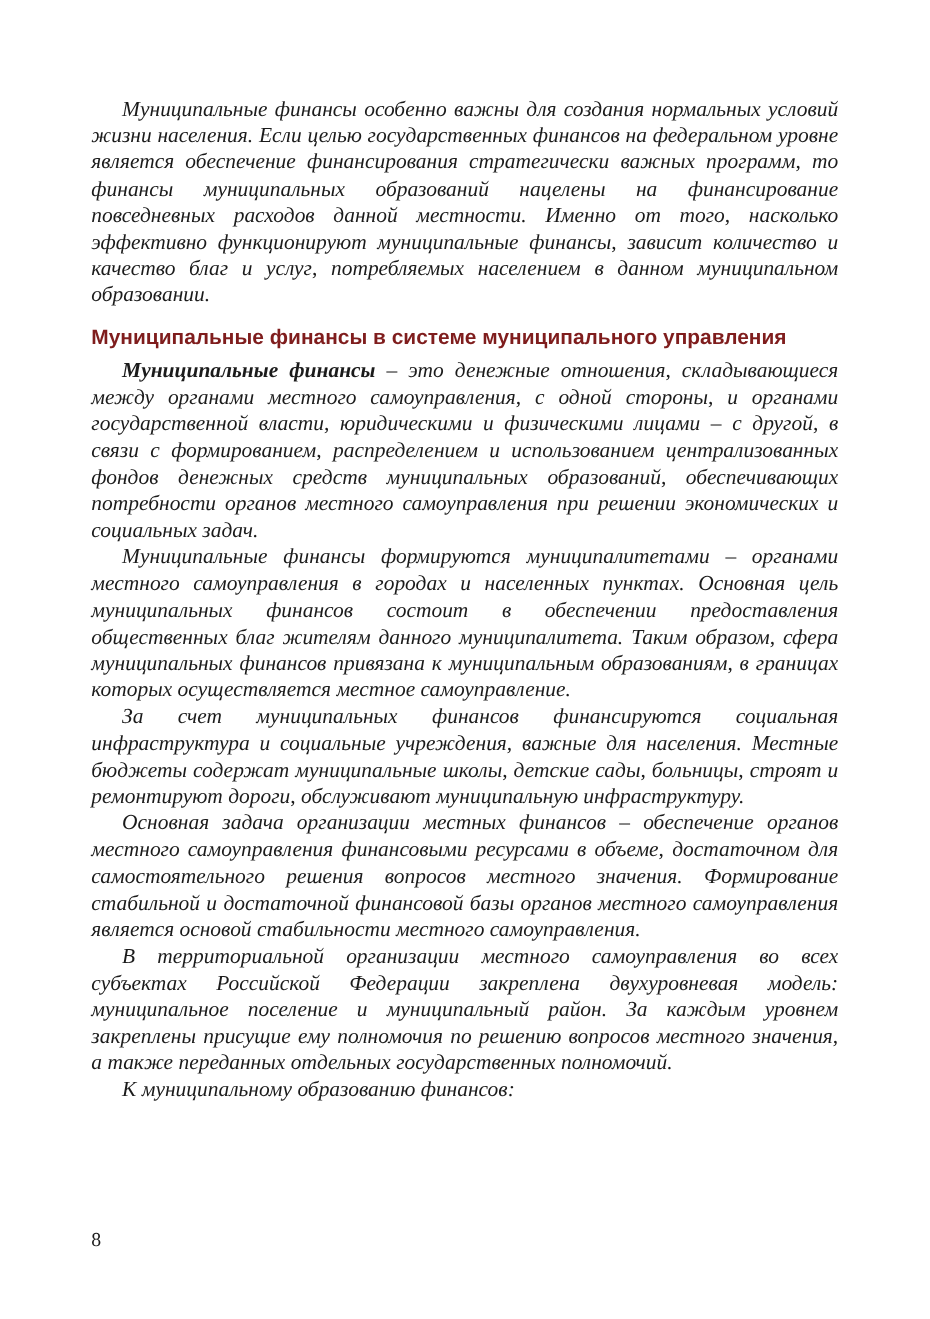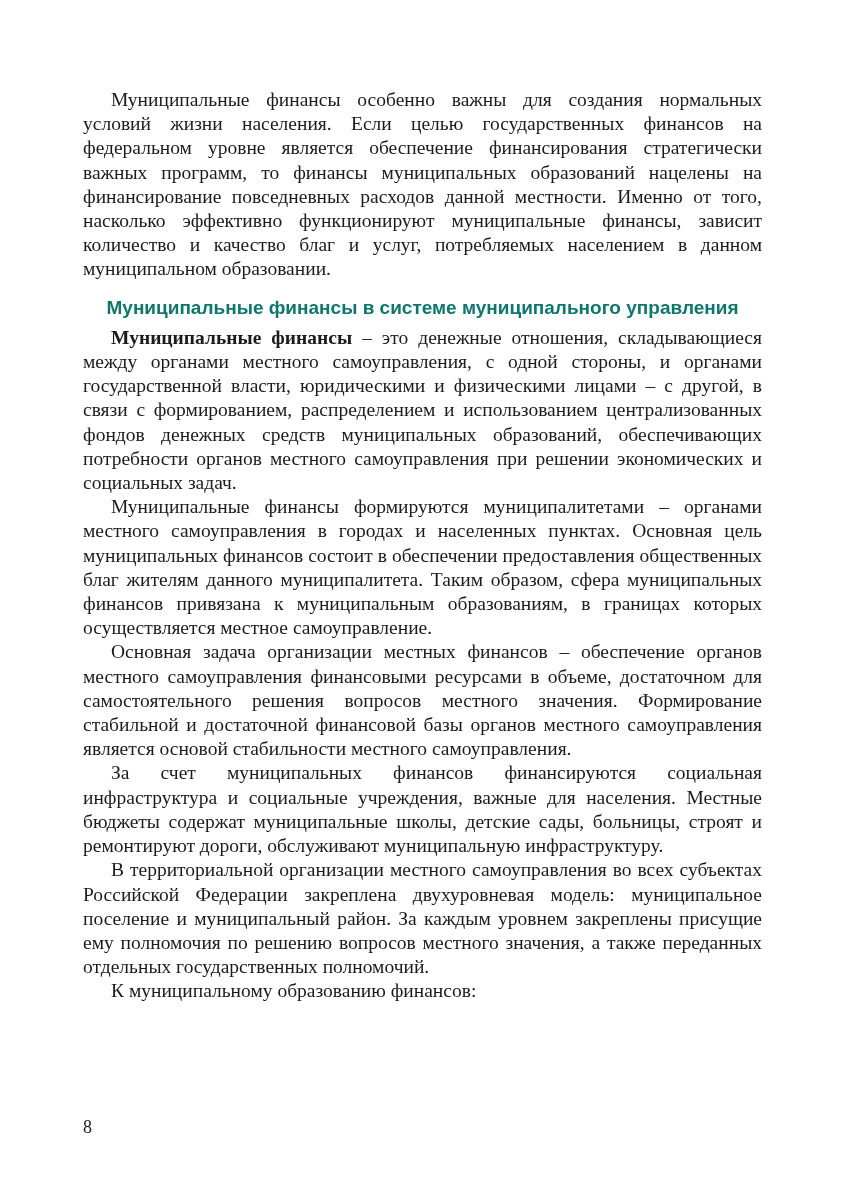--- a/index.html
+++ b/index.html
@@ -25,29 +25,29 @@
   }
   p.para {
     margin: 0;
     font-size: 19.5px;
     line-height: 24.2px;
     text-align: justify;
     hyphens: auto;
   }
   p.indent {
     text-indent: 28px;
+    font-style: italic;
   }
   h2.section-heading {
     margin: 14px 0 6px 0;
     font-family: "Liberation Sans", sans-serif;
     font-weight: 700;
     font-size: 19px;
     line-height: 24.2px;
-    text-align: center;
-    color: #0f766e;
+    color: #7f1d1d;
   }
   .lead {
     font-weight: 700;
     margin-top: 34px;
   }
   .page-number {
     position: absolute;
     left: 83px;
     top: 1116px;
     font-size: 18px;
@@ -63,23 +63,23 @@
 
 
     <p class="para indent">Муниципальные финансы особенно важны для создания нормальных условий жизни населения. Если целью государственных финансов на федеральном уровне является обеспечение финансирования стратегически важных программ, то финансы муниципальных образований нацелены на финансирование повседневных расходов данной местности. Именно от того, насколько эффективно функционируют муниципальные финансы, зависит количество и качество благ и услуг, потребляемых населением в данном муниципальном образовании.</p>
 
     <h2 class="section-heading">Муниципальные финансы в системе муниципального управления</h2>
 
     <p class="para indent"><span class="lead">Муниципальные финансы</span><span> – это денежные отношения, складывающиеся между органами местного самоуправления, с одной стороны, и органами государственной власти, юридическими и физическими лицами – с другой, в связи с формированием, распределением и использованием централизованных фондов денежных средств муниципальных образований, обеспечивающих потребности органов местного самоуправления при решении экономических и социальных задач.</span></p>
 
     <p class="para indent">Муниципальные финансы формируются муниципалитетами – органами местного самоуправления в городах и населенных пунктах. Основная цель муниципальных финансов состоит в обеспечении предоставления общественных благ жителям данного муниципалитета. Таким образом, сфера муниципальных финансов привязана к муниципальным образованиям, в границах которых осуществляется местное самоуправление.</p>
 
+    <p class="para indent">За счет муниципальных финансов финансируются социальная инфраструктура и социальные учреждения, важные для населения. Местные бюджеты содержат муниципальные школы, детские сады, больницы, строят и ремонтируют дороги, обслуживают муниципальную инфраструктуру.</p>
+
     <p class="para indent">Основная задача организации местных финансов – обеспечение органов местного самоуправления финансовыми ресурсами в объеме, достаточном для самостоятельного решения вопросов местного значения. Формирование стабильной и достаточной финансовой базы органов местного самоуправления является основой стабильности местного самоуправления.</p>
-
-    <p class="para indent">За счет муниципальных финансов финансируются социальная инфраструктура и социальные учреждения, важные для населения. Местные бюджеты содержат муниципальные школы, детские сады, больницы, строят и ремонтируют дороги, обслуживают муниципальную инфраструктуру.</p>
 
     <p class="para indent">В территориальной организации местного самоуправления во всех субъектах Российской Федерации закреплена двухуровневая модель: муниципальное поселение и муниципальный район. За каждым уровнем закреплены присущие ему полномочия по решению вопросов местного значения, а также переданных отдельных государственных полномочий.</p>
 
     <p class="para indent">К муниципальному образованию финансов:</p>
 
 
   </main>
 
   <div class="page-number">8</div>
 </div>

